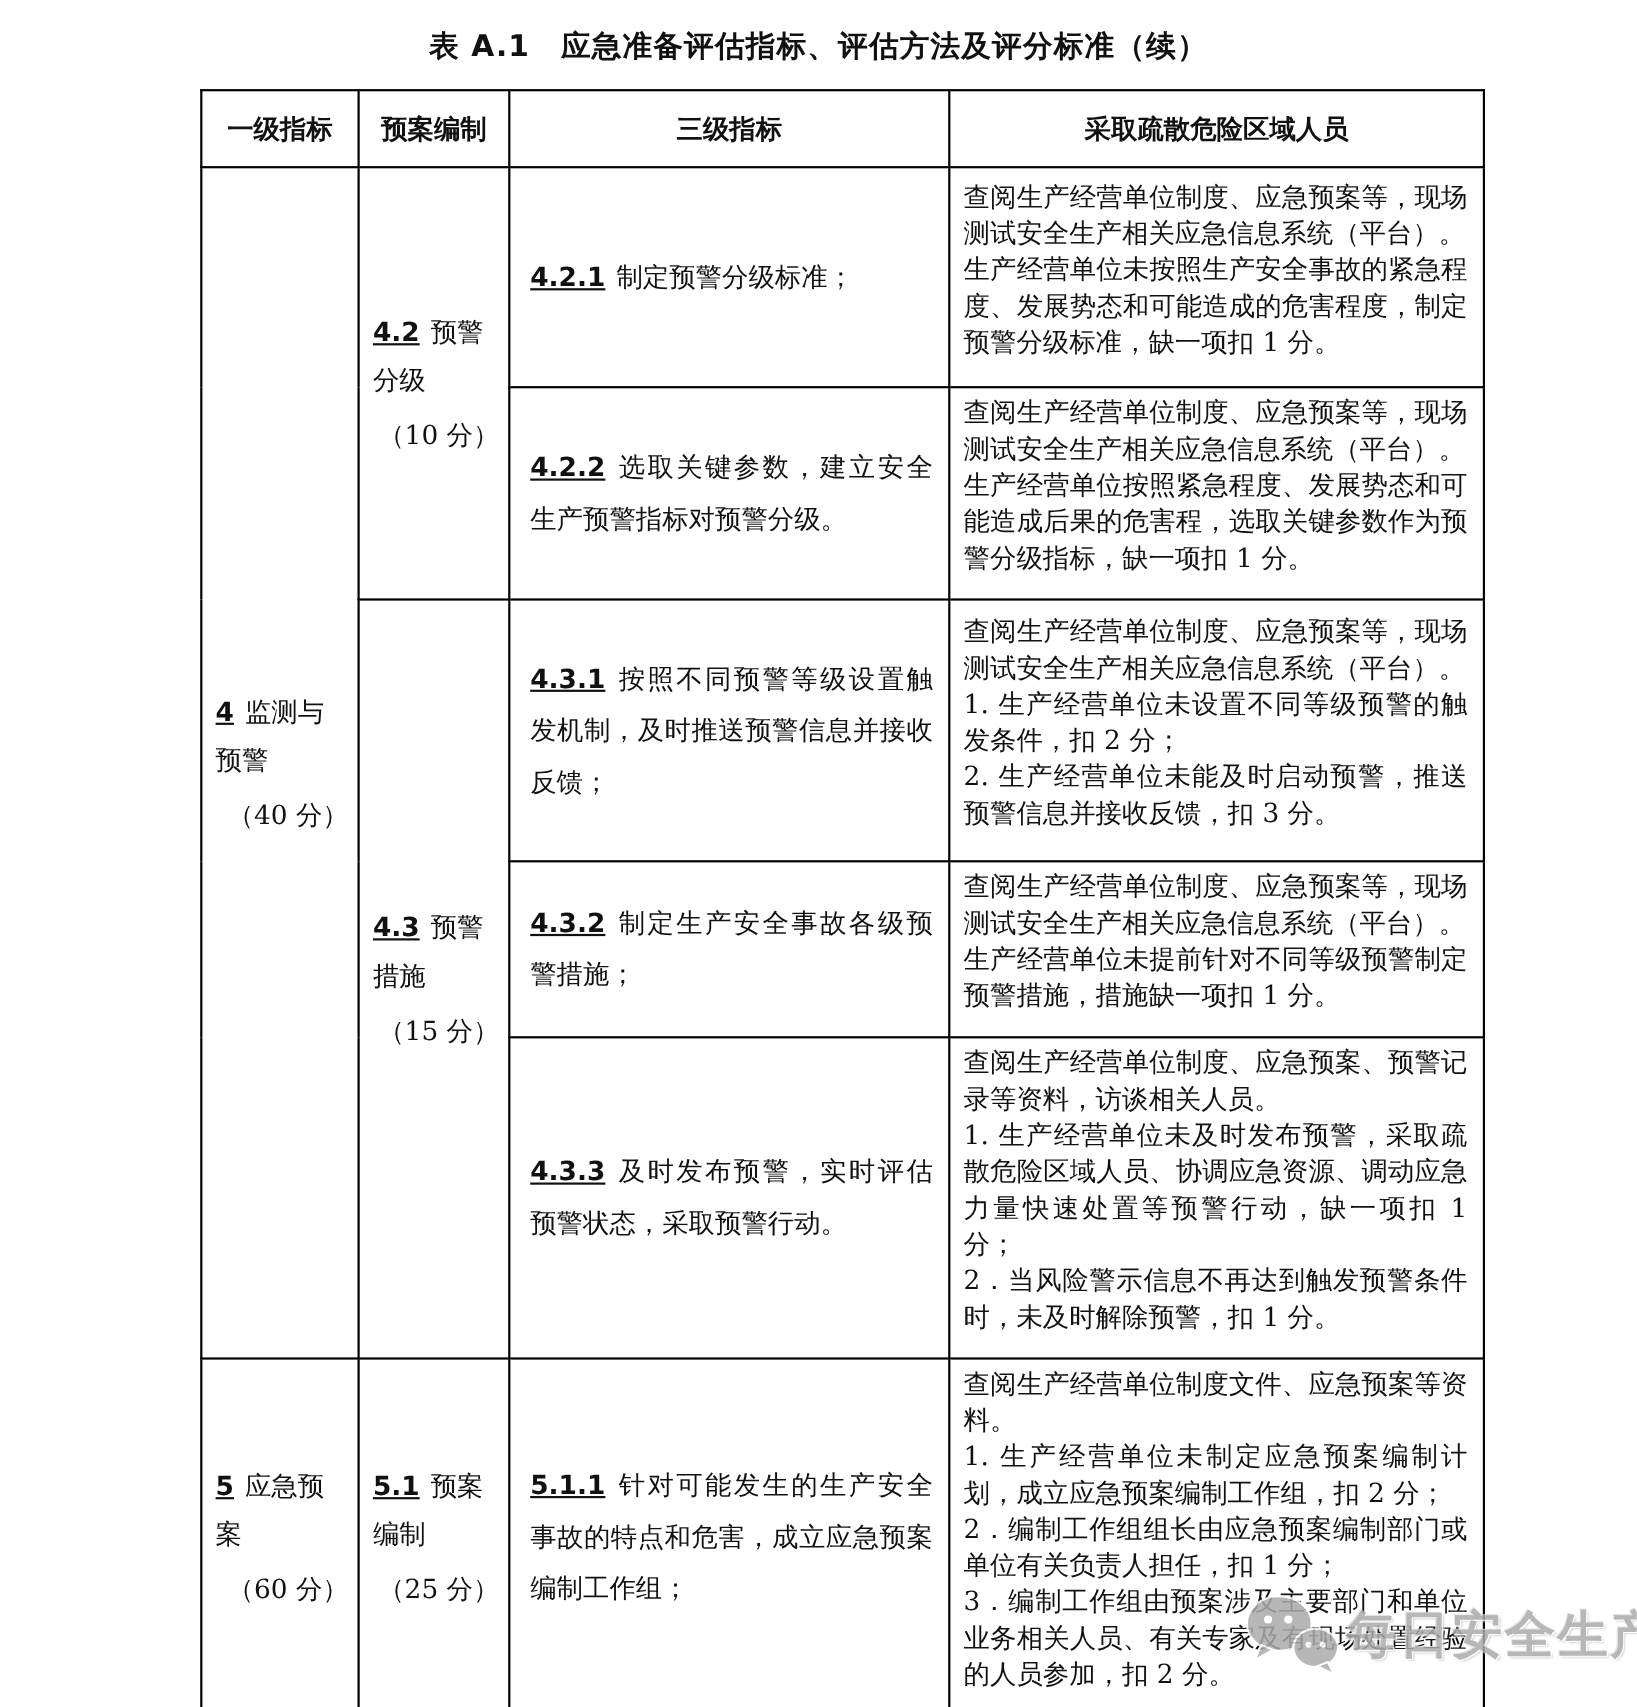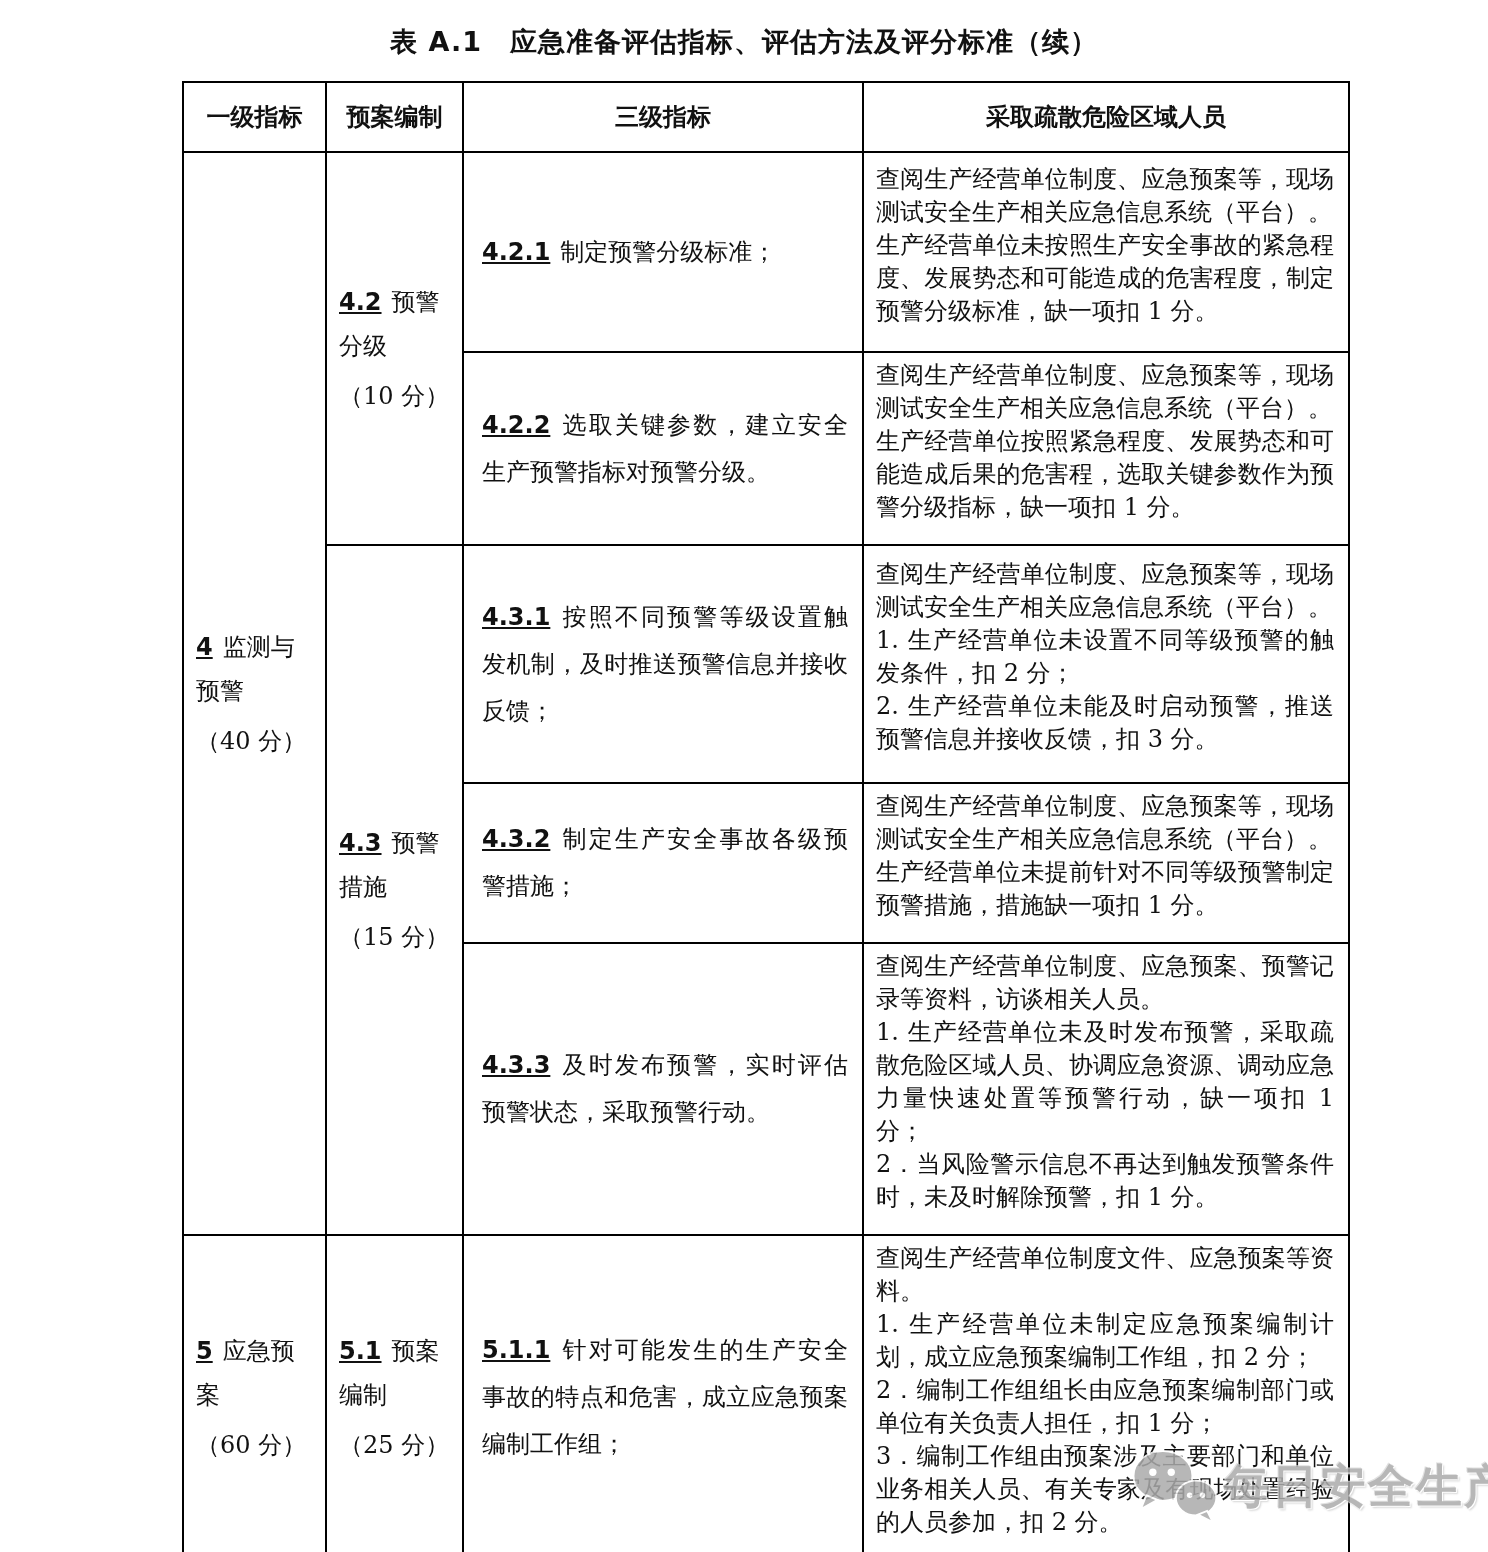--- a/index.html
+++ b/index.html
@@ -44,21 +44,21 @@
   td.method {
     vertical-align: top; text-align: justify;
     padding: 6px 14px 20px 12px;
     font-size: 23.5px; line-height: 33px;
     white-space: pre-line;
   }
   .num {
     font-family: "DejaVu Sans", sans-serif;
     font-weight: bold; margin-right: 10px; text-decoration: underline;
   }
-  .score-line { margin-top: 6px; }
+  .score-line { margin-top: 6px; text-align: right; }
 
   .watermark {
     position: absolute; left: 1128px; top: 1432px;
     width: 360px; height: 110px;
     display: flex; align-items: center;
     color: #a8a8a8; opacity: 0.85;
     pointer-events: none;
   }
   .watermark .wm-text {
     font-family: "DejaVu Sans", sans-serif;

